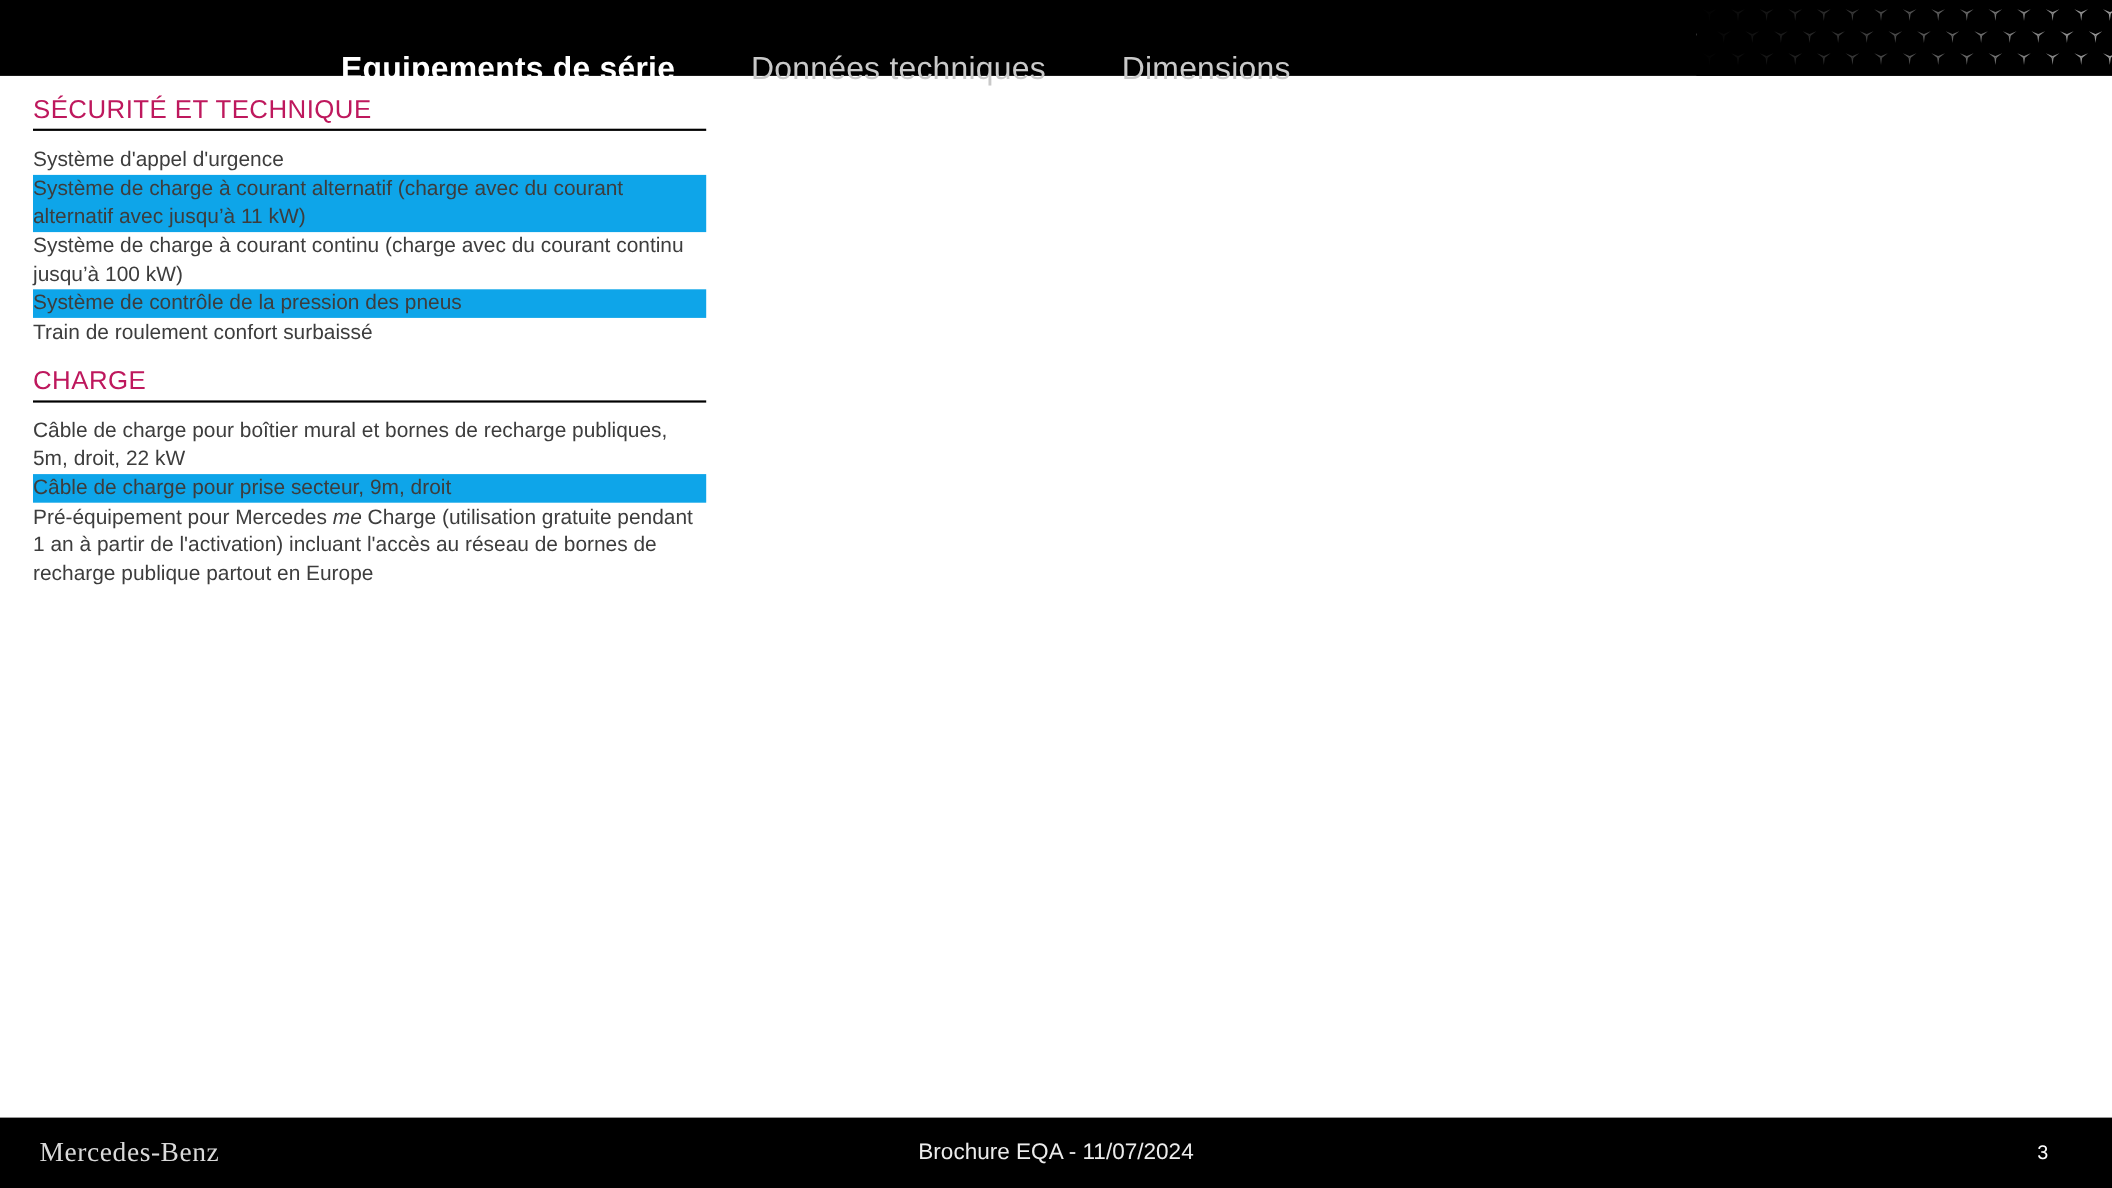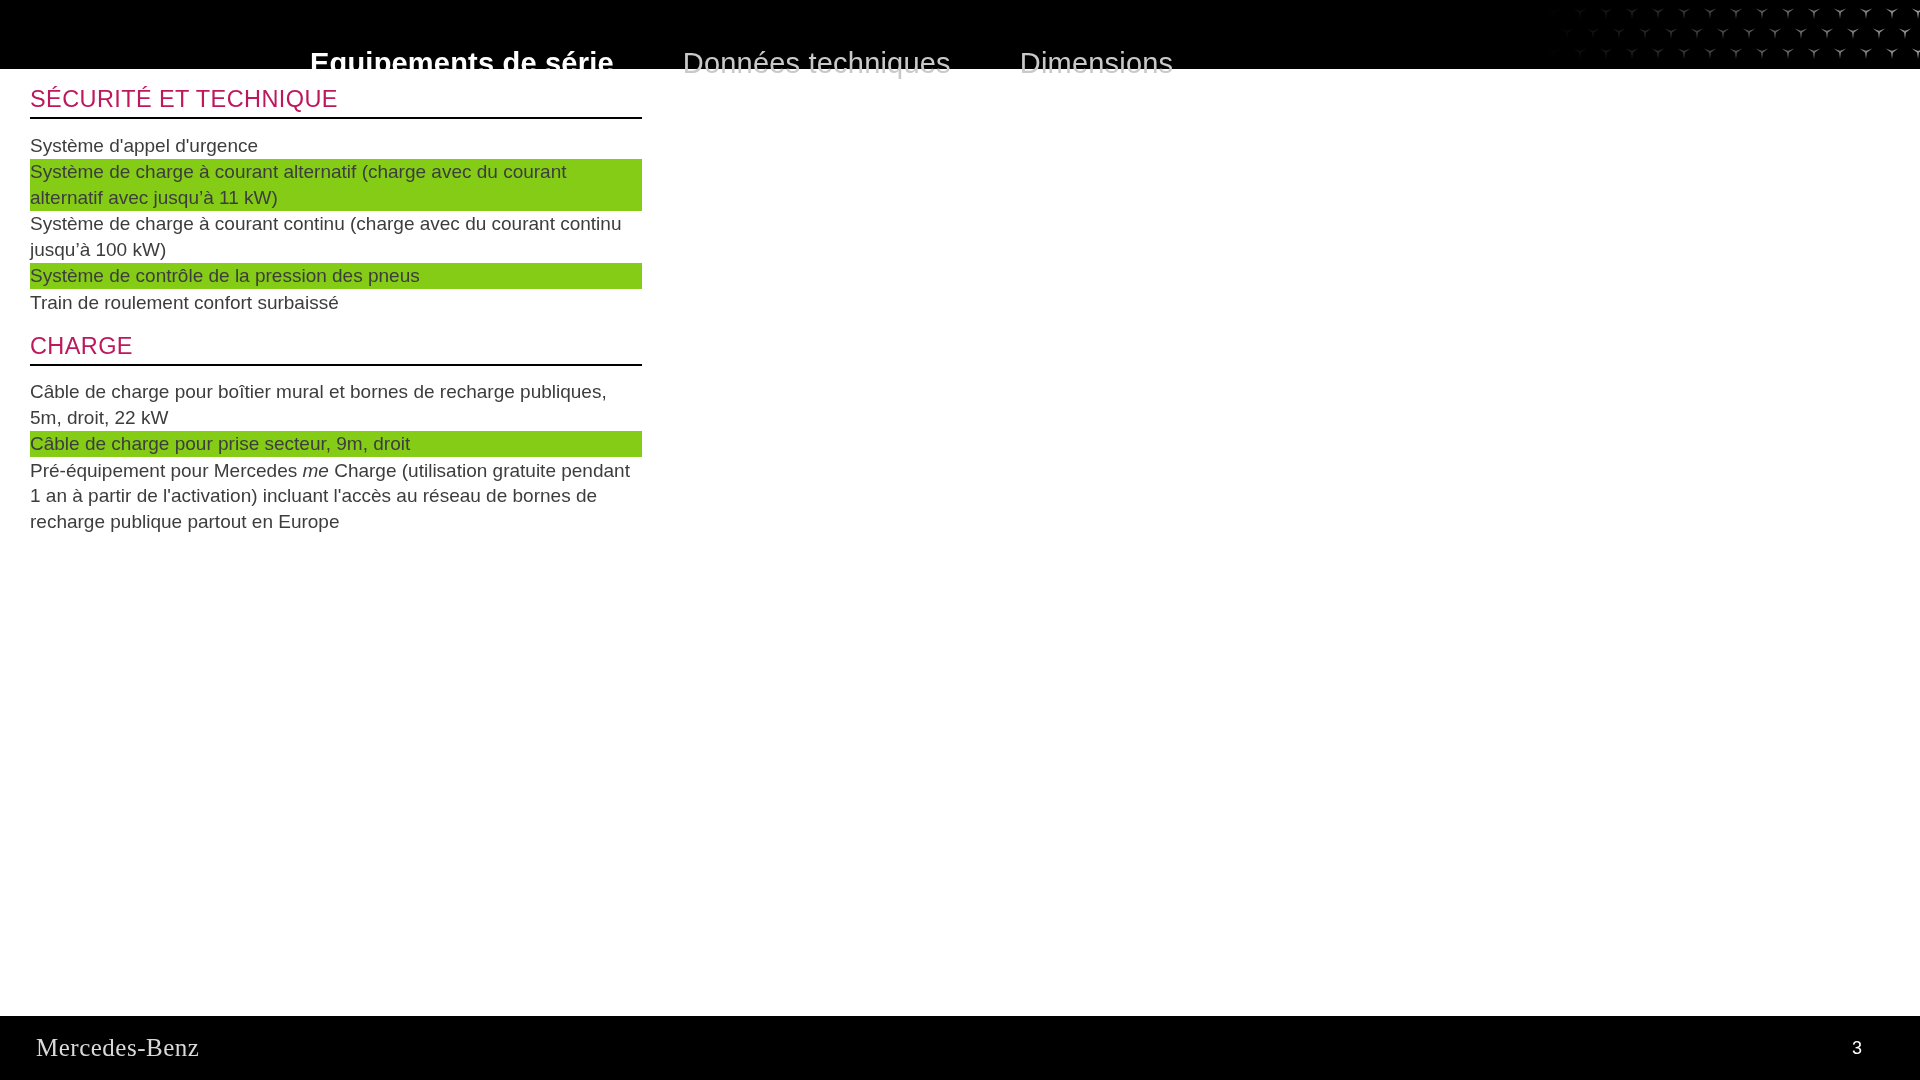--- a/index.html
+++ b/index.html
@@ -50,21 +50,21 @@
     font-size:23.5px; font-weight:400; color:#be185d;
     letter-spacing:0.4px; line-height:26px;
     margin:17px 0 0 0; padding:0 0 5px 0;
     border-bottom:2px solid #000000;
   }
   .rows { margin-top:13px; }
   .row {
     font-size:19px; line-height:25.5px; color:#3d3d3d;
     padding:0.5px 2px 0.5px 0;
   }
-  .row.shaded { background:#84cc16; }
+  .row.shaded { background:#0ea5e9; }
   .row .it { font-style:italic; }
 
   
   footer.bottombar {
     position:absolute; left:0; bottom:0; width:1920px; height:64px;
     background:#000000;
   }
   .brand {
     position:absolute; left:36px; top:50%; transform:translateY(-50%);
     font-family:"Liberation Serif", serif;
@@ -340,14 +340,15 @@
       <div class="rows">
         <div class="row">Câble de charge pour boîtier mural et bornes de recharge publiques, 5m, droit, 22 kW</div>
         <div class="row shaded">Câble de charge pour prise secteur, 9m, droit</div>
         <div class="row"><span>Pré-équipement pour Mercedes </span><span class="it">me</span><span> Charge (utilisation gratuite pendant 1 an à partir de l'activation) incluant l'accès au réseau de bornes de recharge publique partout en Europe</span></div>
       </div>
     </section>
   </main>
 
 <footer class="bottombar">
   <div class="brand">Mercedes-Benz</div>
+  <div class="footer-title">Brochure EQA - 11/07/2024</div>
   <div class="page-num">3</div>
 </footer>
 
 </body></html>

